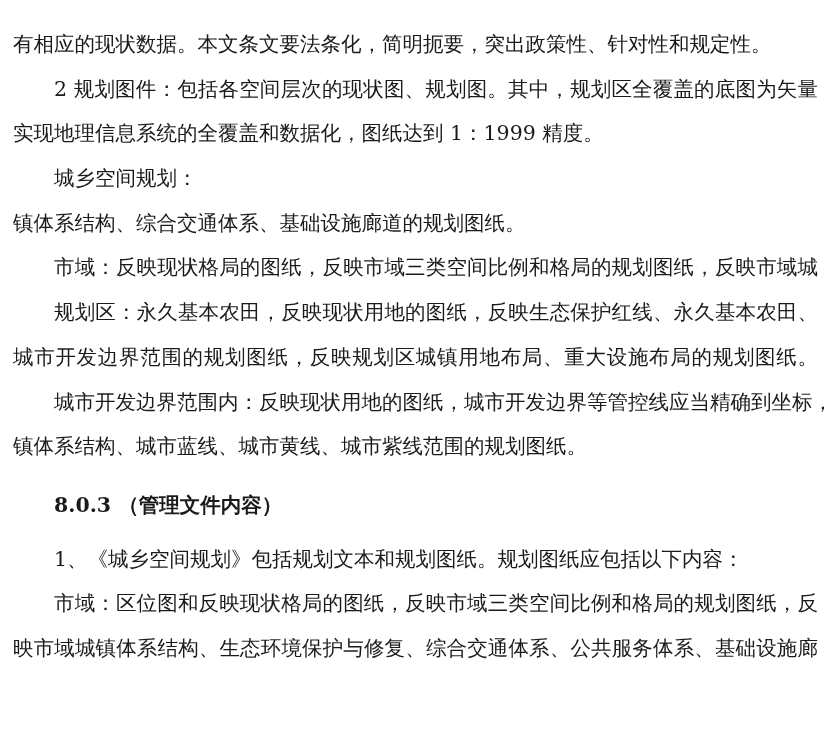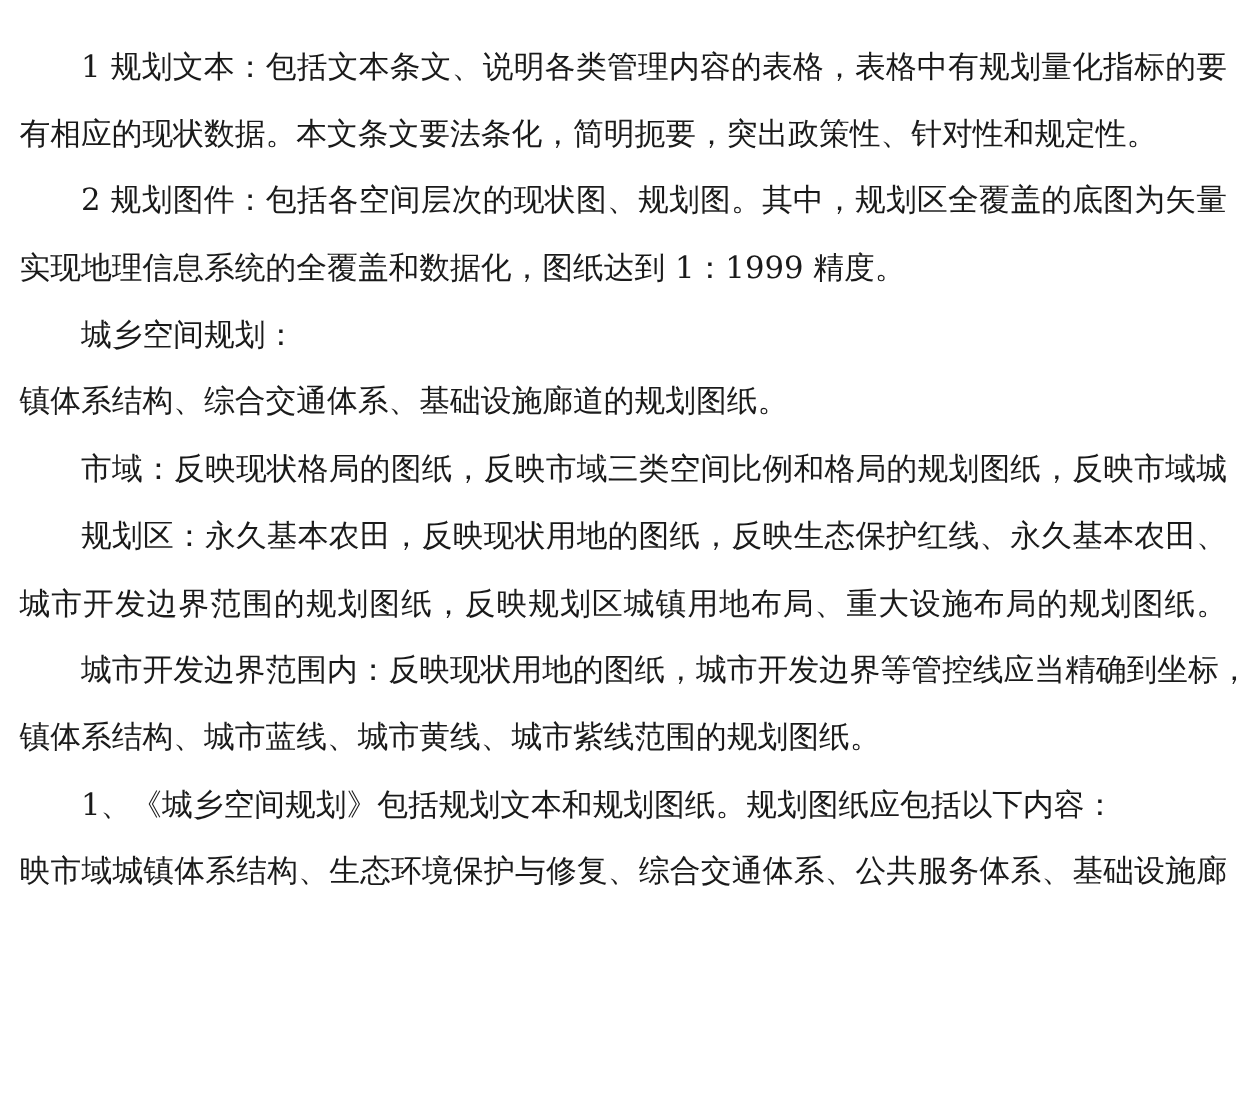--- a/index.html
+++ b/index.html
@@ -37,27 +37,28 @@
     font-weight: 700;
     margin-top: 14px;
     margin-bottom: 9px;
   }
 </style>
 </head>
 <body>
 
 <div class="page">
   <div class="content">
-      <div class="line indent fill">1 规划文本：包括文本条文、说明各类管理内容的表格，表格中有规划量化指标的要</div>
       <div class="line">有相应的现状数据。本文条文要法条化，简明扼要，突出政策性、针对性和规定性。</div>
       <div class="line indent fill">2 规划图件：包括各空间层次的现状图、规划图。其中，规划区全覆盖的底图为矢量</div>
       <div class="line">实现地理信息系统的全覆盖和数据化，图纸达到 1：1999 精度。</div>
       <div class="line indent">城乡空间规划：</div>
       <div class="line">镇体系结构、综合交通体系、基础设施廊道的规划图纸。</div>
       <div class="line indent fill">市域：反映现状格局的图纸，反映市域三类空间比例和格局的规划图纸，反映市域城</div>
       <div class="line indent fill">规划区：永久基本农田，反映现状用地的图纸，反映生态保护红线、永久基本农田、</div>
       <div class="line fill">城市开发边界范围的规划图纸，反映规划区城镇用地布局、重大设施布局的规划图纸。</div>
       <div class="line indent fill">城市开发边界范围内：反映现状用地的图纸，城市开发边界等管控线应当精确到坐标，</div>
       <div class="line">镇体系结构、城市蓝线、城市黄线、城市紫线范围的规划图纸。</div>
+      <div class="line indent bold">8.0.3 （管理文件内容）</div>
       <div class="line indent">1、《城乡空间规划》包括规划文本和规划图纸。规划图纸应包括以下内容：</div>
+      <div class="line indent fill">市域：区位图和反映现状格局的图纸，反映市域三类空间比例和格局的规划图纸，反</div>
       <div class="line fill">映市域城镇体系结构、生态环境保护与修复、综合交通体系、公共服务体系、基础设施廊</div>
     </div>
 </div>
 
 </body></html>

